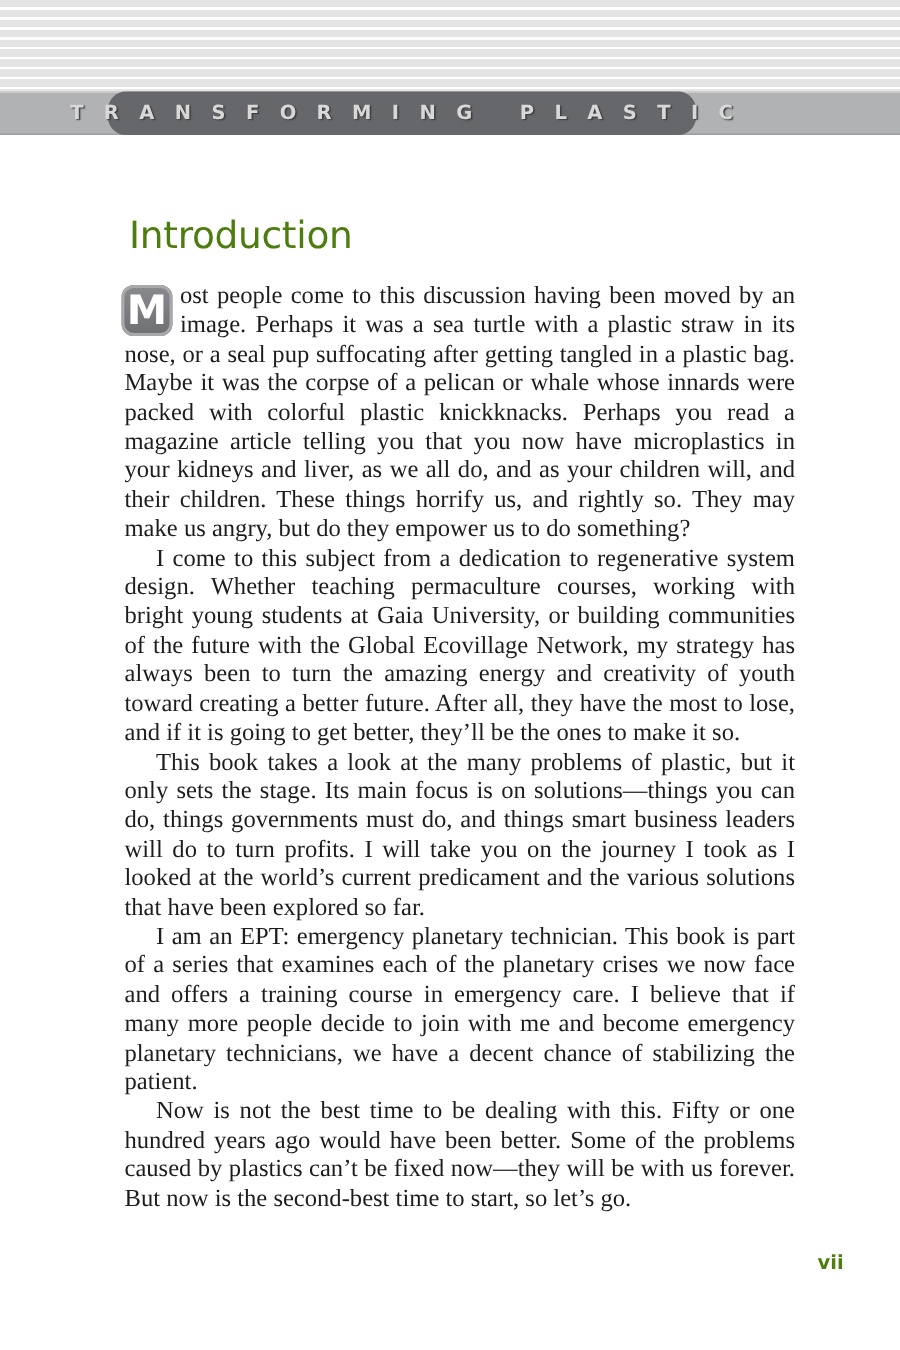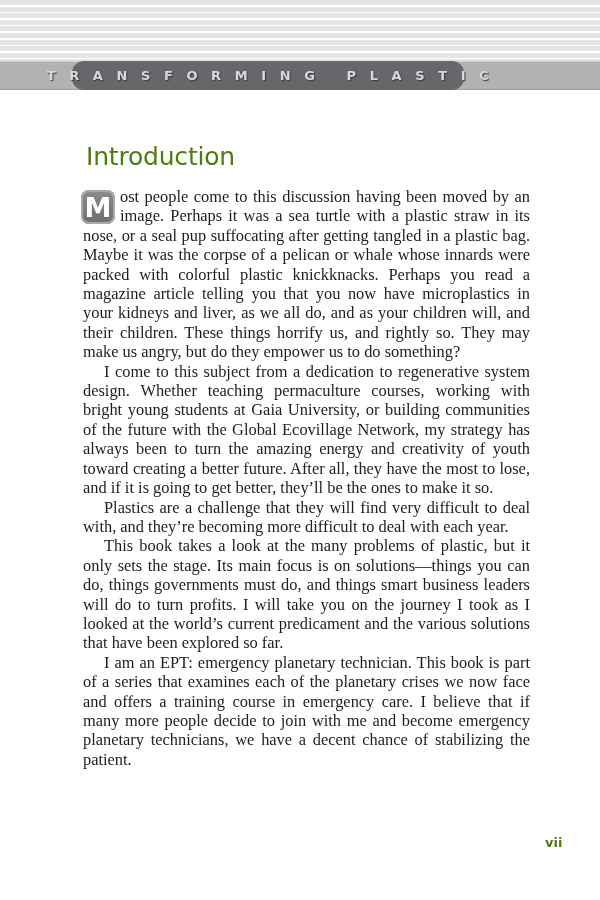--- a/index.html
+++ b/index.html
@@ -120,18 +120,18 @@
 <div class="band"></div>
 <div class="pill">
   <span class="pill-text">TRANSFORMING PLASTIC</span>
 </div>
 
 <h1 class="title">Introduction</h1>
 
 <div class="body-text">
   <p class="first"><span class="dropcap">M</span><span>ost people come to this discussion having been moved by an image. Perhaps it was a sea turtle with a plastic straw in its nose, or a seal pup suffocating after getting tangled in a plastic bag. Maybe it was the corpse of a pelican or whale whose innards were packed with colorful plastic knickknacks. Perhaps you read a magazine article tell­ing you that you now have microplastics in your kidneys and liver, as we all do, and as your children will, and their children. These things horrify us, and rightly so. They may make us angry, but do they empower us to do something?</span></p>
   <p>I come to this subject from a dedication to regenerative system design. Whether teaching permaculture courses, working with bright young students at Gaia University, or building communities of the future with the Global Ecovillage Network, my strategy has always been to turn the amazing energy and creativity of youth toward creat­ing a better future. After all, they have the most to lose, and if it is going to get better, they’ll be the ones to make it so.</p>
-  <p>Plastics are a challenge that they will find very difficult to deal with, and they’re becoming more difficult to deal with each year.</p>
   <p>This book takes a look at the many problems of plastic, but it only sets the stage. Its main focus is on solutions—things you can do, things governments must do, and things smart business leaders will do to turn profits. I will take you on the journey I took as I looked at the world’s current predicament and the various solutions that have been explored so far.</p>
   <p>I am an EPT: emergency planetary technician. This book is part of a series that examines each of the planetary crises we now face and offers a training course in emergency care. I believe that if many more people decide to join with me and become emergency planetary tech­nicians, we have a decent chance of stabilizing the patient.</p>
+  <p>Now is not the best time to be dealing with this. Fifty or one hun­dred years ago would have been better. Some of the problems caused by plastics can’t be fixed now—they will be with us forever. But now is the second-best time to start, so let’s go.</p>
 </div>
 
 <div class="page-number">vii</div>
 
 </body></html>

